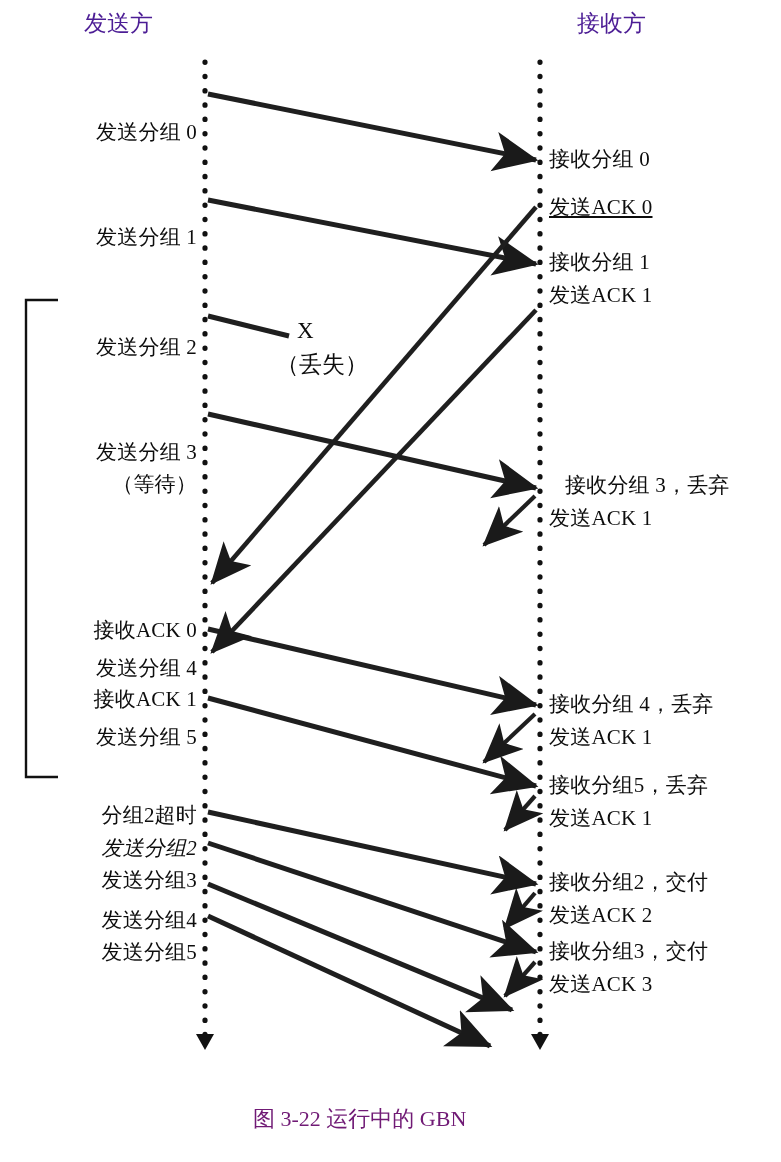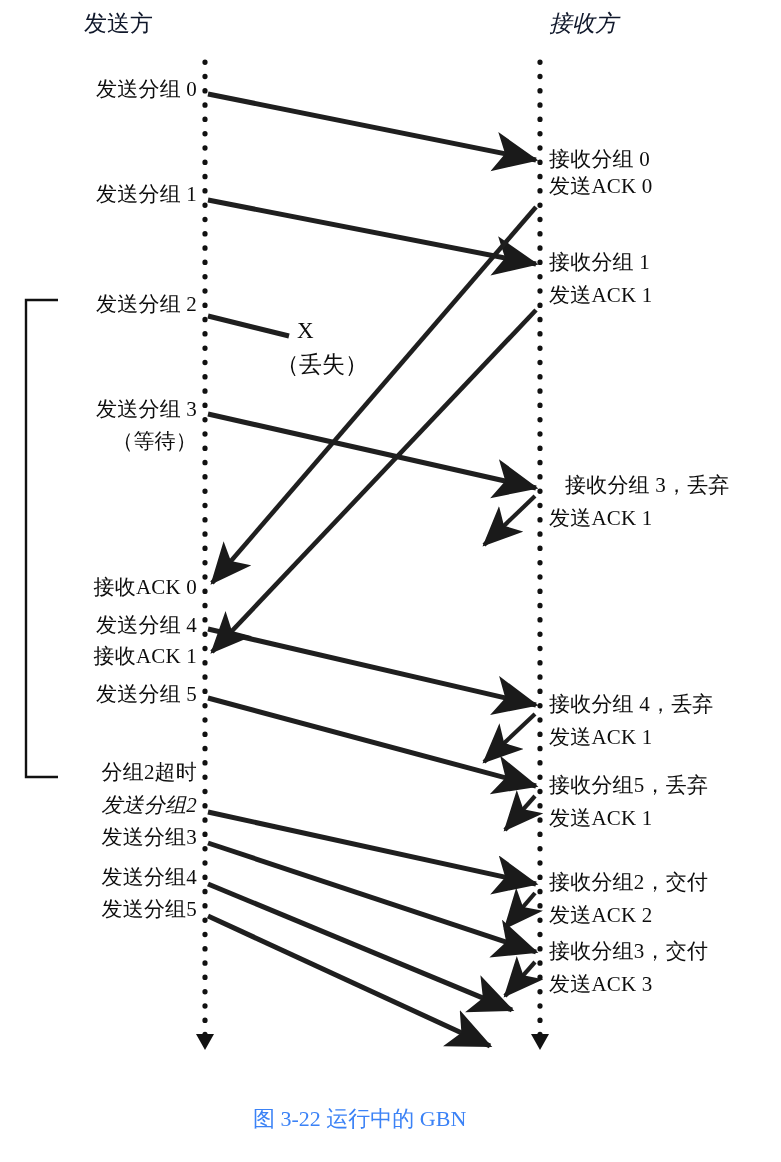--- a/index.html
+++ b/index.html
@@ -31,51 +31,52 @@
     position: absolute;
     white-space: nowrap;
     font-family: "Liberation Serif", "DejaVu Serif", serif;
     font-size: 21px;
     line-height: 1;
     color: #0d0d0d;
     letter-spacing: 0.2px;
   }
   .lbl.right-align {
     text-align: center;
+    margin-top: 43px;
   }
   .header-lbl {
     position: absolute;
     white-space: nowrap;
     font-family: "Liberation Sans", "DejaVu Sans", sans-serif;
     font-size: 23px;
-    color: #0f172a;
+    color: #4c1d95;
     font-weight: 400;
   }
   .caption {
     position: absolute;
     white-space: nowrap;
     font-family: "Liberation Serif", "DejaVu Serif", serif;
     font-size: 22px;
-    color: #3b82f6;
+    color: #701a75;
     text-align: center;
   }
   .xmark {
     position: absolute;
     font-family: "Liberation Serif", "DejaVu Serif", serif;
     font-size: 23px;
     color: #0d0d0d;
   }
 </style>
 </head>
 <body>
 
 <div id="stage">
 
   <div class="header-lbl" id="hdr-sender" style="left: 84px; top: 8px;">发送方</div>
-  <div class="header-lbl" id="hdr-receiver" style="left: 549px; top: 8px; font-style: italic;">接收方</div>
+  <div class="header-lbl" id="hdr-receiver" style="left: 577px; top: 8px;">接收方</div>
 
   <svg class="diagram" viewBox="0 0 781 1162">
     <defs>
       <marker id="ah" markerWidth="11" markerHeight="11" refX="8.5" refY="4" orient="auto" markerUnits="strokeWidth">
         <path d="M0,0 L9,4 L0,8 L2.2,4 Z" fill="#1a1a1a"></path>
       </marker>
       <marker id="ahs" markerWidth="12" markerHeight="12" refX="9" refY="4.2" orient="auto" markerUnits="strokeWidth">
         <path d="M0,0 L9.5,4.2 L0,8.4 L2.4,4.2 Z" fill="#1a1a1a"></path>
       </marker>
     </defs>
@@ -122,21 +123,21 @@
       <div class="lbl right-align" style="right: 584px; top: 684px;">发送分组 5</div>
       <div class="lbl right-align" style="right: 584px; top: 762px;">分组2超时</div>
       <div class="lbl right-align" style="right: 584px; top: 795px; font-style: italic;">发送分组2</div>
       <div class="lbl right-align" style="right: 584px; top: 827px;">发送分组3</div>
       <div class="lbl right-align" style="right: 584px; top: 867px;">发送分组4</div>
       <div class="lbl right-align" style="right: 584px; top: 899px;">发送分组5</div>
     </div>
 
   <div id="receiver-labels">
       <div class="lbl" style="left: 549px; top: 149px;">接收分组 0</div>
-      <div class="lbl" style="left: 549px; top: 176px;">发送ACK 0</div>
+      <div class="lbl" style="left: 549px; top: 197px; text-decoration: underline;">发送ACK 0</div>
       <div class="lbl" style="left: 549px; top: 252px;">接收分组 1</div>
       <div class="lbl" style="left: 549px; top: 285px;">发送ACK 1</div>
       <div class="lbl" style="left: 549px; top: 475px; margin-left: 16px;">接收分组 3，丢弃</div>
       <div class="lbl" style="left: 549px; top: 508px;">发送ACK 1</div>
       <div class="lbl" style="left: 549px; top: 694px;">接收分组 4，丢弃</div>
       <div class="lbl" style="left: 549px; top: 727px;">发送ACK 1</div>
       <div class="lbl" style="left: 549px; top: 775px;">接收分组5，丢弃</div>
       <div class="lbl" style="left: 549px; top: 808px;">发送ACK 1</div>
       <div class="lbl" style="left: 549px; top: 872px;">接收分组2，交付</div>
       <div class="lbl" style="left: 549px; top: 905px; text-align: center;">发送ACK 2</div>

